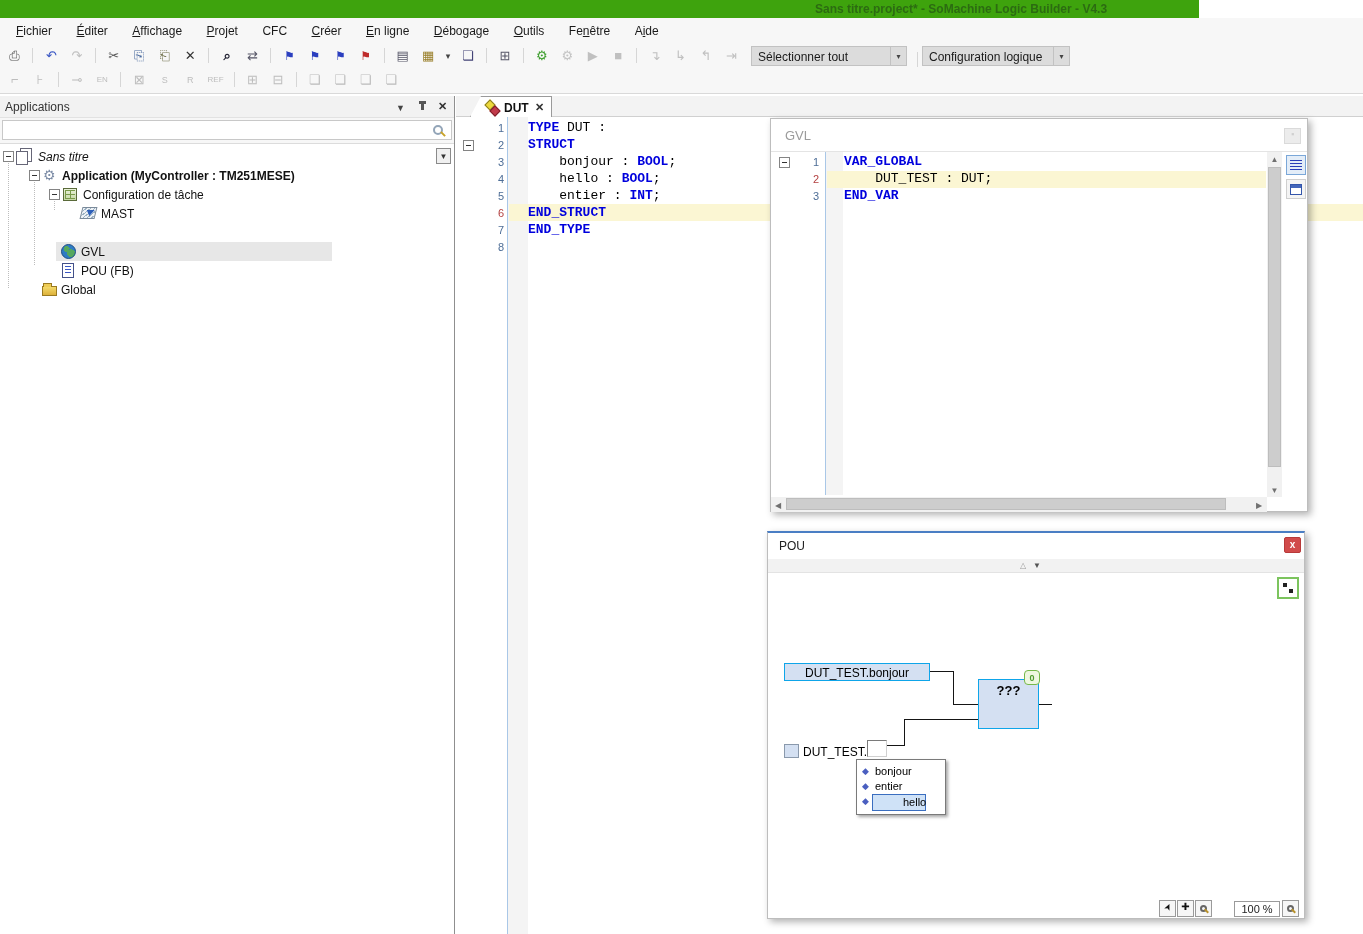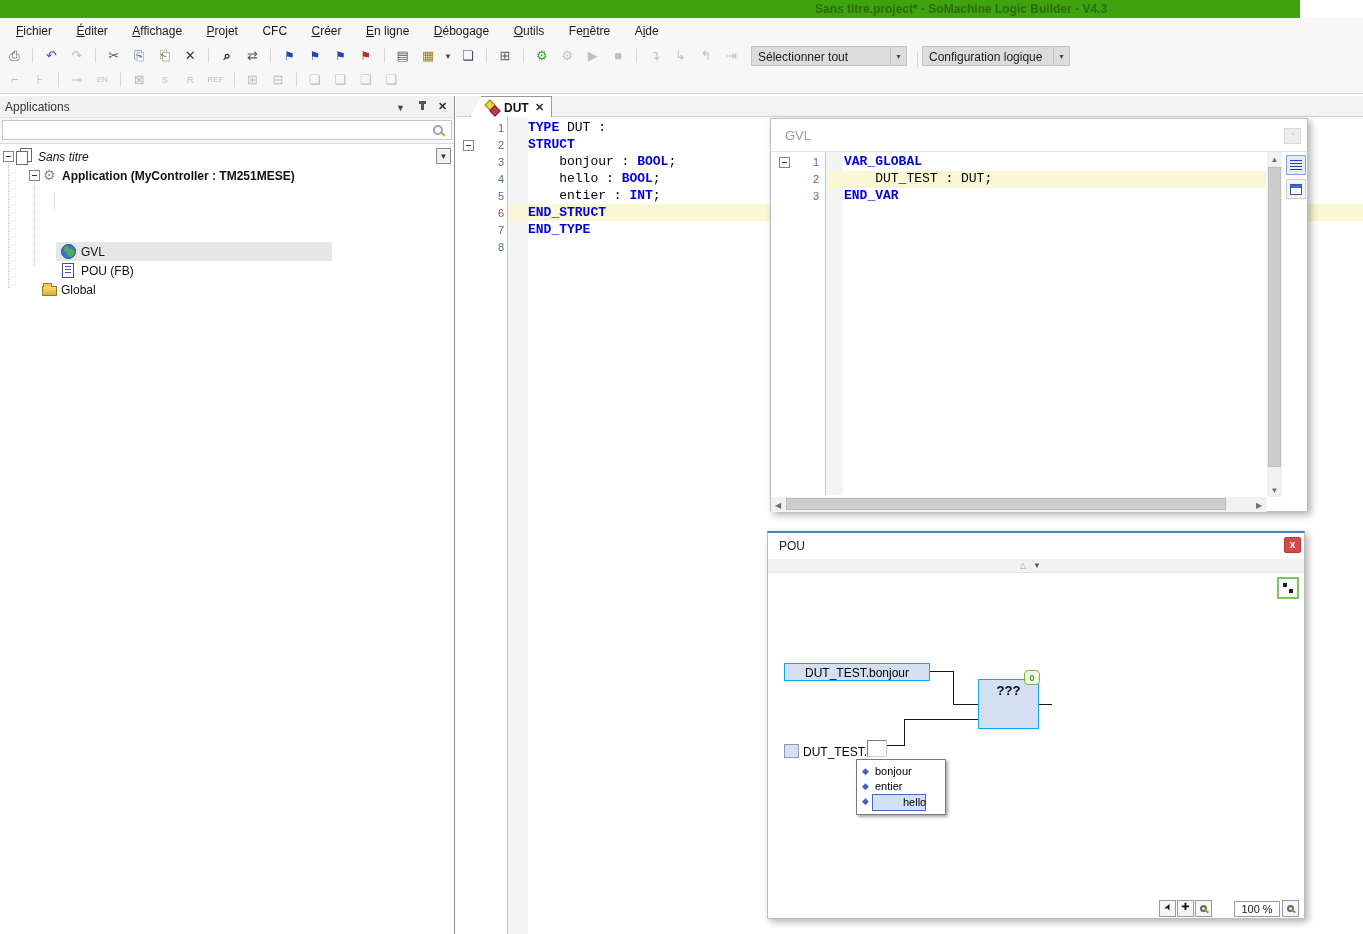--- a/index.html
+++ b/index.html
@@ -1,21 +1,21 @@
 <!DOCTYPE html>
 <html><head>
 <meta charset="utf-8">
 <style>
   * { margin:0; padding:0; box-sizing:border-box; }
   html,body { background:#888; }
   body { font-family:"Liberation Sans", sans-serif; }
   #root { position:relative; width:1363px; height:934px; background:#fff; overflow:hidden; }
 
   
-  .titlebar { position:absolute; left:0; top:0; width:1300px; height:18px; background:#3ea30d; }
+  .titlebar { position:absolute; left:0; top:0; width:1199px; height:18px; background:#3ea30d; }
   .titlebar .t { position:absolute; left:815px; top:2px; font-size:12px; color:#2c6b12; font-weight:bold; }
 
   
   .menubar { position:absolute; left:0; top:18px; width:1363px; height:26px; background:#f7f7f7; padding-left:6px; }
   .mi { display:inline-block; padding:6px 10px 0 10px; font-size:12px; color:#1a1a1a; height:26px; cursor:default; }
   .mi u { text-decoration:underline; }
 
   
   .tb1 { position:absolute; left:0; top:44px; width:1363px; height:24px; background:#f7f7f7; padding-left:4px; white-space:nowrap; }
   .tb2 { position:absolute; left:0; top:68px; width:1363px; height:26px; background:#f7f7f7; border-bottom:1px solid #d9d9d9; padding-left:4px; white-space:nowrap; }
@@ -251,20 +251,29 @@
       <div class="trow" style="top:3px;">
         <span class="exp" style="left:3px;"></span>
         <span class="ic ic-project" style="left:16px;"></span>
         <span class="tlabel italic" style="left:38px;">Sans titre</span>
       </div>
       <div class="trow" style="top:22px;">
         <span class="exp" style="left:29px;"></span>
         <span class="ic ic-gear" style="left:43px;">⚙</span>
         <span class="tlabel bold" style="left:62px;">Application (MyController : TM251MESE)</span>
       </div>
+      <div class="trow" style="top:41px;">
+        <span class="exp" style="left:49px;"></span>
+        <span class="ic ic-task" style="left:63px;"></span>
+        <span class="tlabel" style="left:83px;">Configuration de tâche</span>
+      </div>
+      <div class="trow" style="top:60px;">
+        <span class="ic ic-mast" style="left:81px;"></span>
+        <span class="tlabel" style="left:101px;">MAST</span>
+      </div>
       <div class="trow" style="top:98px;">
         <span class="selbg"></span>
         <span class="ic ic-gvl" style="left:61px;"></span>
         <span class="tlabel" style="left:81px;">GVL</span>
       </div>
       <div class="trow" style="top:117px;">
         <span class="ic ic-pou" style="left:62px;"></span>
         <span class="tlabel" style="left:81px;">POU (FB)</span>
       </div>
       <div class="trow" style="top:136px;">

